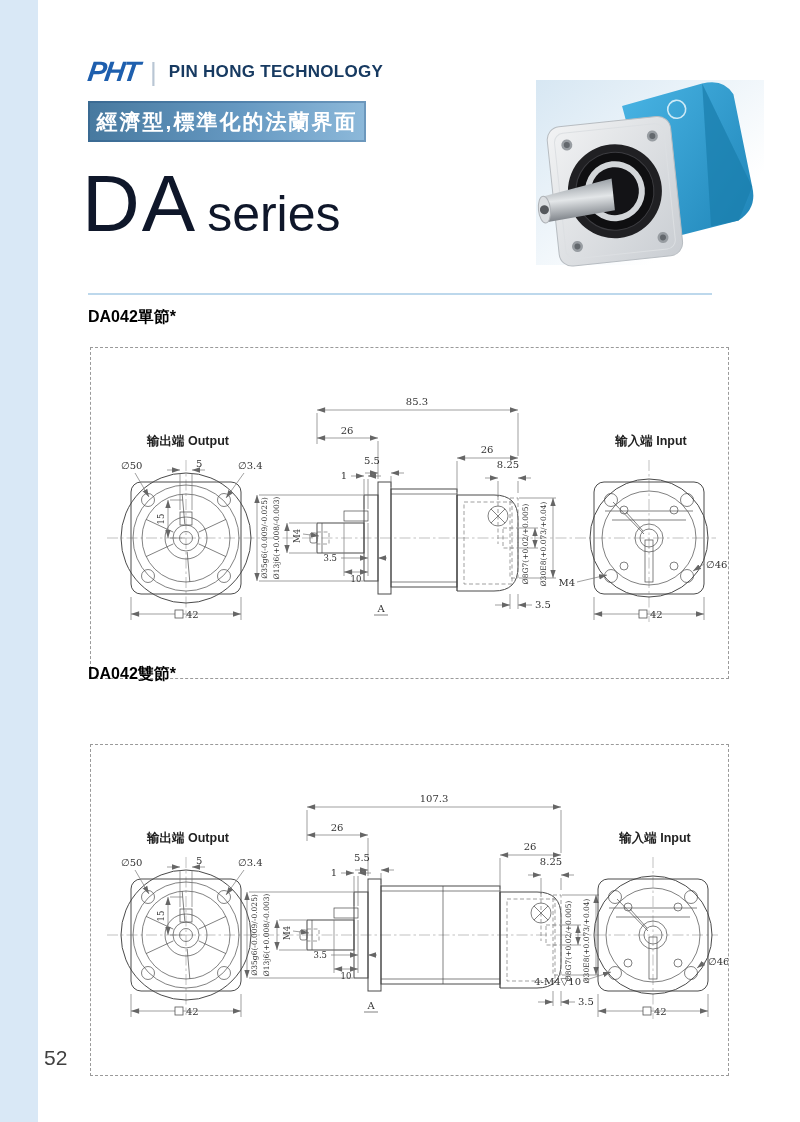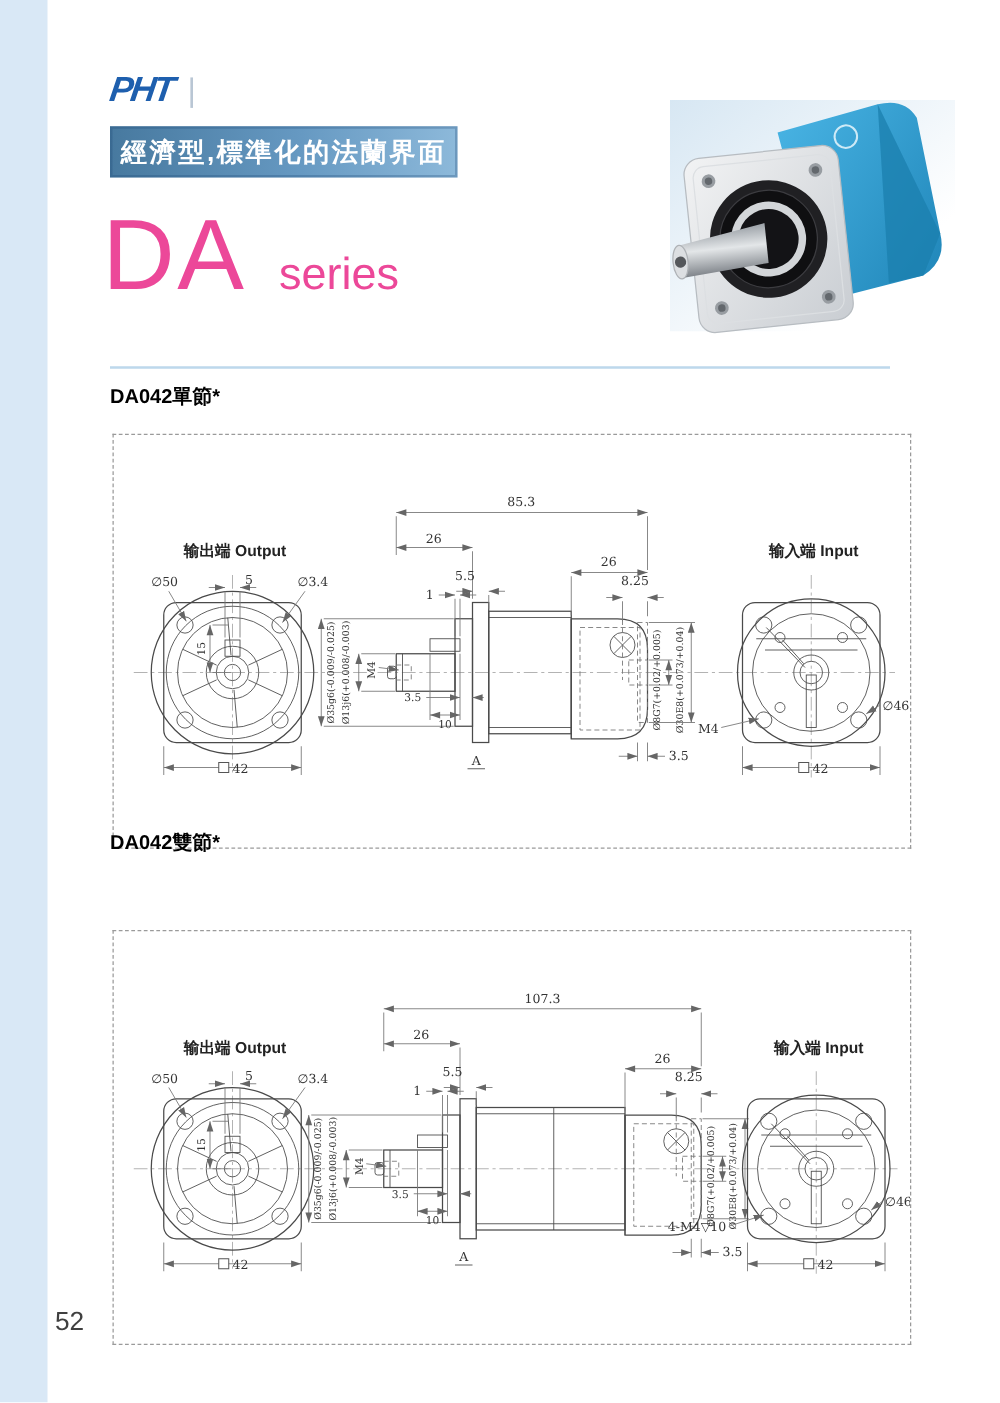--- a/index.html
+++ b/index.html
@@ -12,23 +12,23 @@
              letter-spacing:-2px;transform:skewX(-8deg)}
   .logo-sep{color:#b9c6d4;font-size:26px;font-weight:300;line-height:1}
   .logo-name{font-size:17px;font-weight:bold;color:#173a61;letter-spacing:.3px}
 
   .banner{position:absolute;left:88px;top:101px;width:278px;height:41px;
           display:flex;align-items:center;justify-content:center;
           background:linear-gradient(90deg,#47799f 0%,#6699c2 55%,#8db9da 100%);
           box-shadow:inset 0 0 0 2px rgba(25,70,115,.28);
           color:#fff;font-size:21px;letter-spacing:2px;font-weight:600}
 
-  .series{position:absolute;left:82px;top:160px;color:#ec4899;display:flex;align-items:baseline}
+  .series{position:absolute;left:82px;top:160px;color:#0f172a;display:flex;align-items:baseline}
   .series .big{font-size:80px;font-weight:400;letter-spacing:2px;line-height:1.1}
-  .series .small{font-size:36px;margin-left:26px;font-weight:400}
+  .series .small{font-size:50px;margin-left:10px;font-weight:400}
 
   .photo{position:absolute;left:536px;top:80px;width:228px;height:212px}
 
   .divider{position:absolute;left:88px;top:293px;width:624px;height:2px;background:#bdd8ec}
 
   .sec-title{position:absolute;left:88px;color:#000000;font-size:16px;font-weight:bold}
   #t1{top:307px} #t2{top:664px}
 
   .draw-box{position:absolute;left:90px;width:637px;height:330px;border:1px dashed #9a9a9a;background:#fff}
   #b1{top:347px} #b2{top:744px}
@@ -49,20 +49,21 @@
   .glyph{fill:#fff;stroke:#555;stroke-width:.8}
 </style>
 </head>
 <body>
 
 <div class="sidebar"></div>
 
 <div class="logo-row">
   <span class="logo-abbr">PHT</span>
   <span class="logo-sep">|</span>
+  <span class="logo-name">PIN HONG TECHNOLOGY</span>
 </div>
 
 <div class="banner">經濟型,標準化的法蘭界面</div>
 
 <div class="series">
   <span class="big">DA</span>
   <span class="small">series</span>
 </div>
 
 <svg class="photo" viewBox="0 0 228 212">

